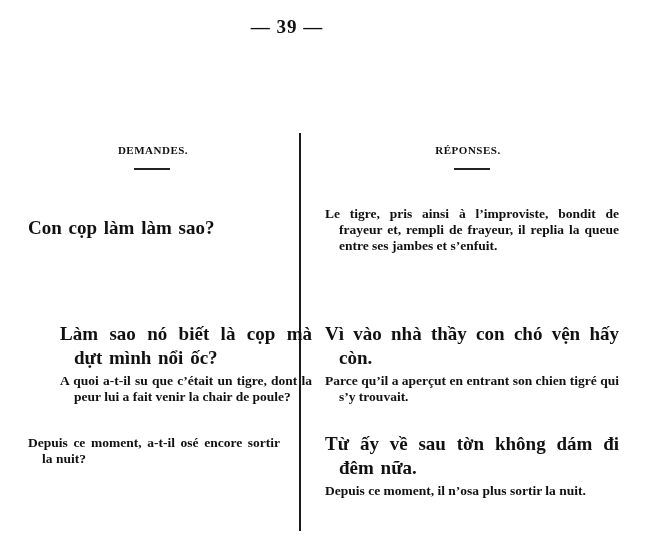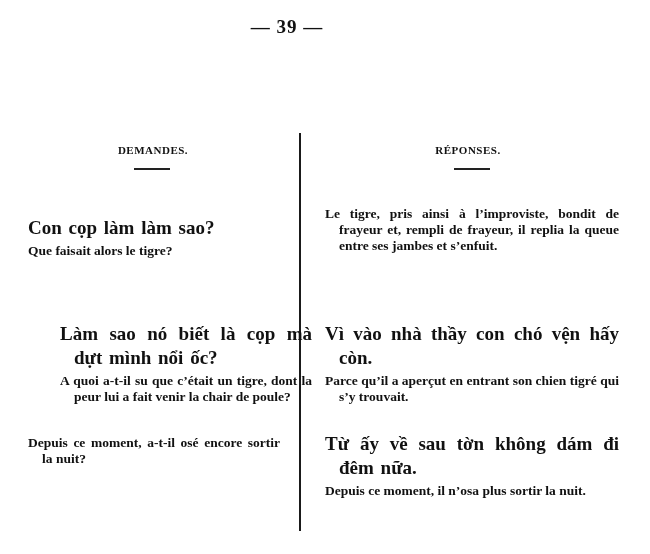--- a/index.html
+++ b/index.html
@@ -88,21 +88,20 @@
 <div class="col-header left">DEMANDES.</div>
 <div class="col-header right">RÉPONSES.</div>
 
 <div class="header-rule left"></div>
 <div class="header-rule right"></div>
 
 <div class="divider"></div>
 
 <div class="entry left" style="top:216px;">
   <div class="viet">Con cọp làm làm sao?</div>
-  <div class="fr">Que faisait alors le tigre?</div>
 </div>
 <div class="entry right" style="top:203px;">
   <div class="fr">Le tigre, pris ainsi à l’improviste, bondit de frayeur et, rempli de frayeur, il replia la queue entre ses jambes et s’enfuit.</div>
 </div>
 
 <div class="entry left" style="top:322px;margin-left:32px;">
   <div class="viet">Làm sao nó biết là cọp mà dựt mình nổi ốc?</div>
   <div class="fr">A quoi a-t-il su que c’était un tigre, dont la peur lui a fait venir la chair de poule?</div>
 </div>
 <div class="entry right" style="top:322px;">

